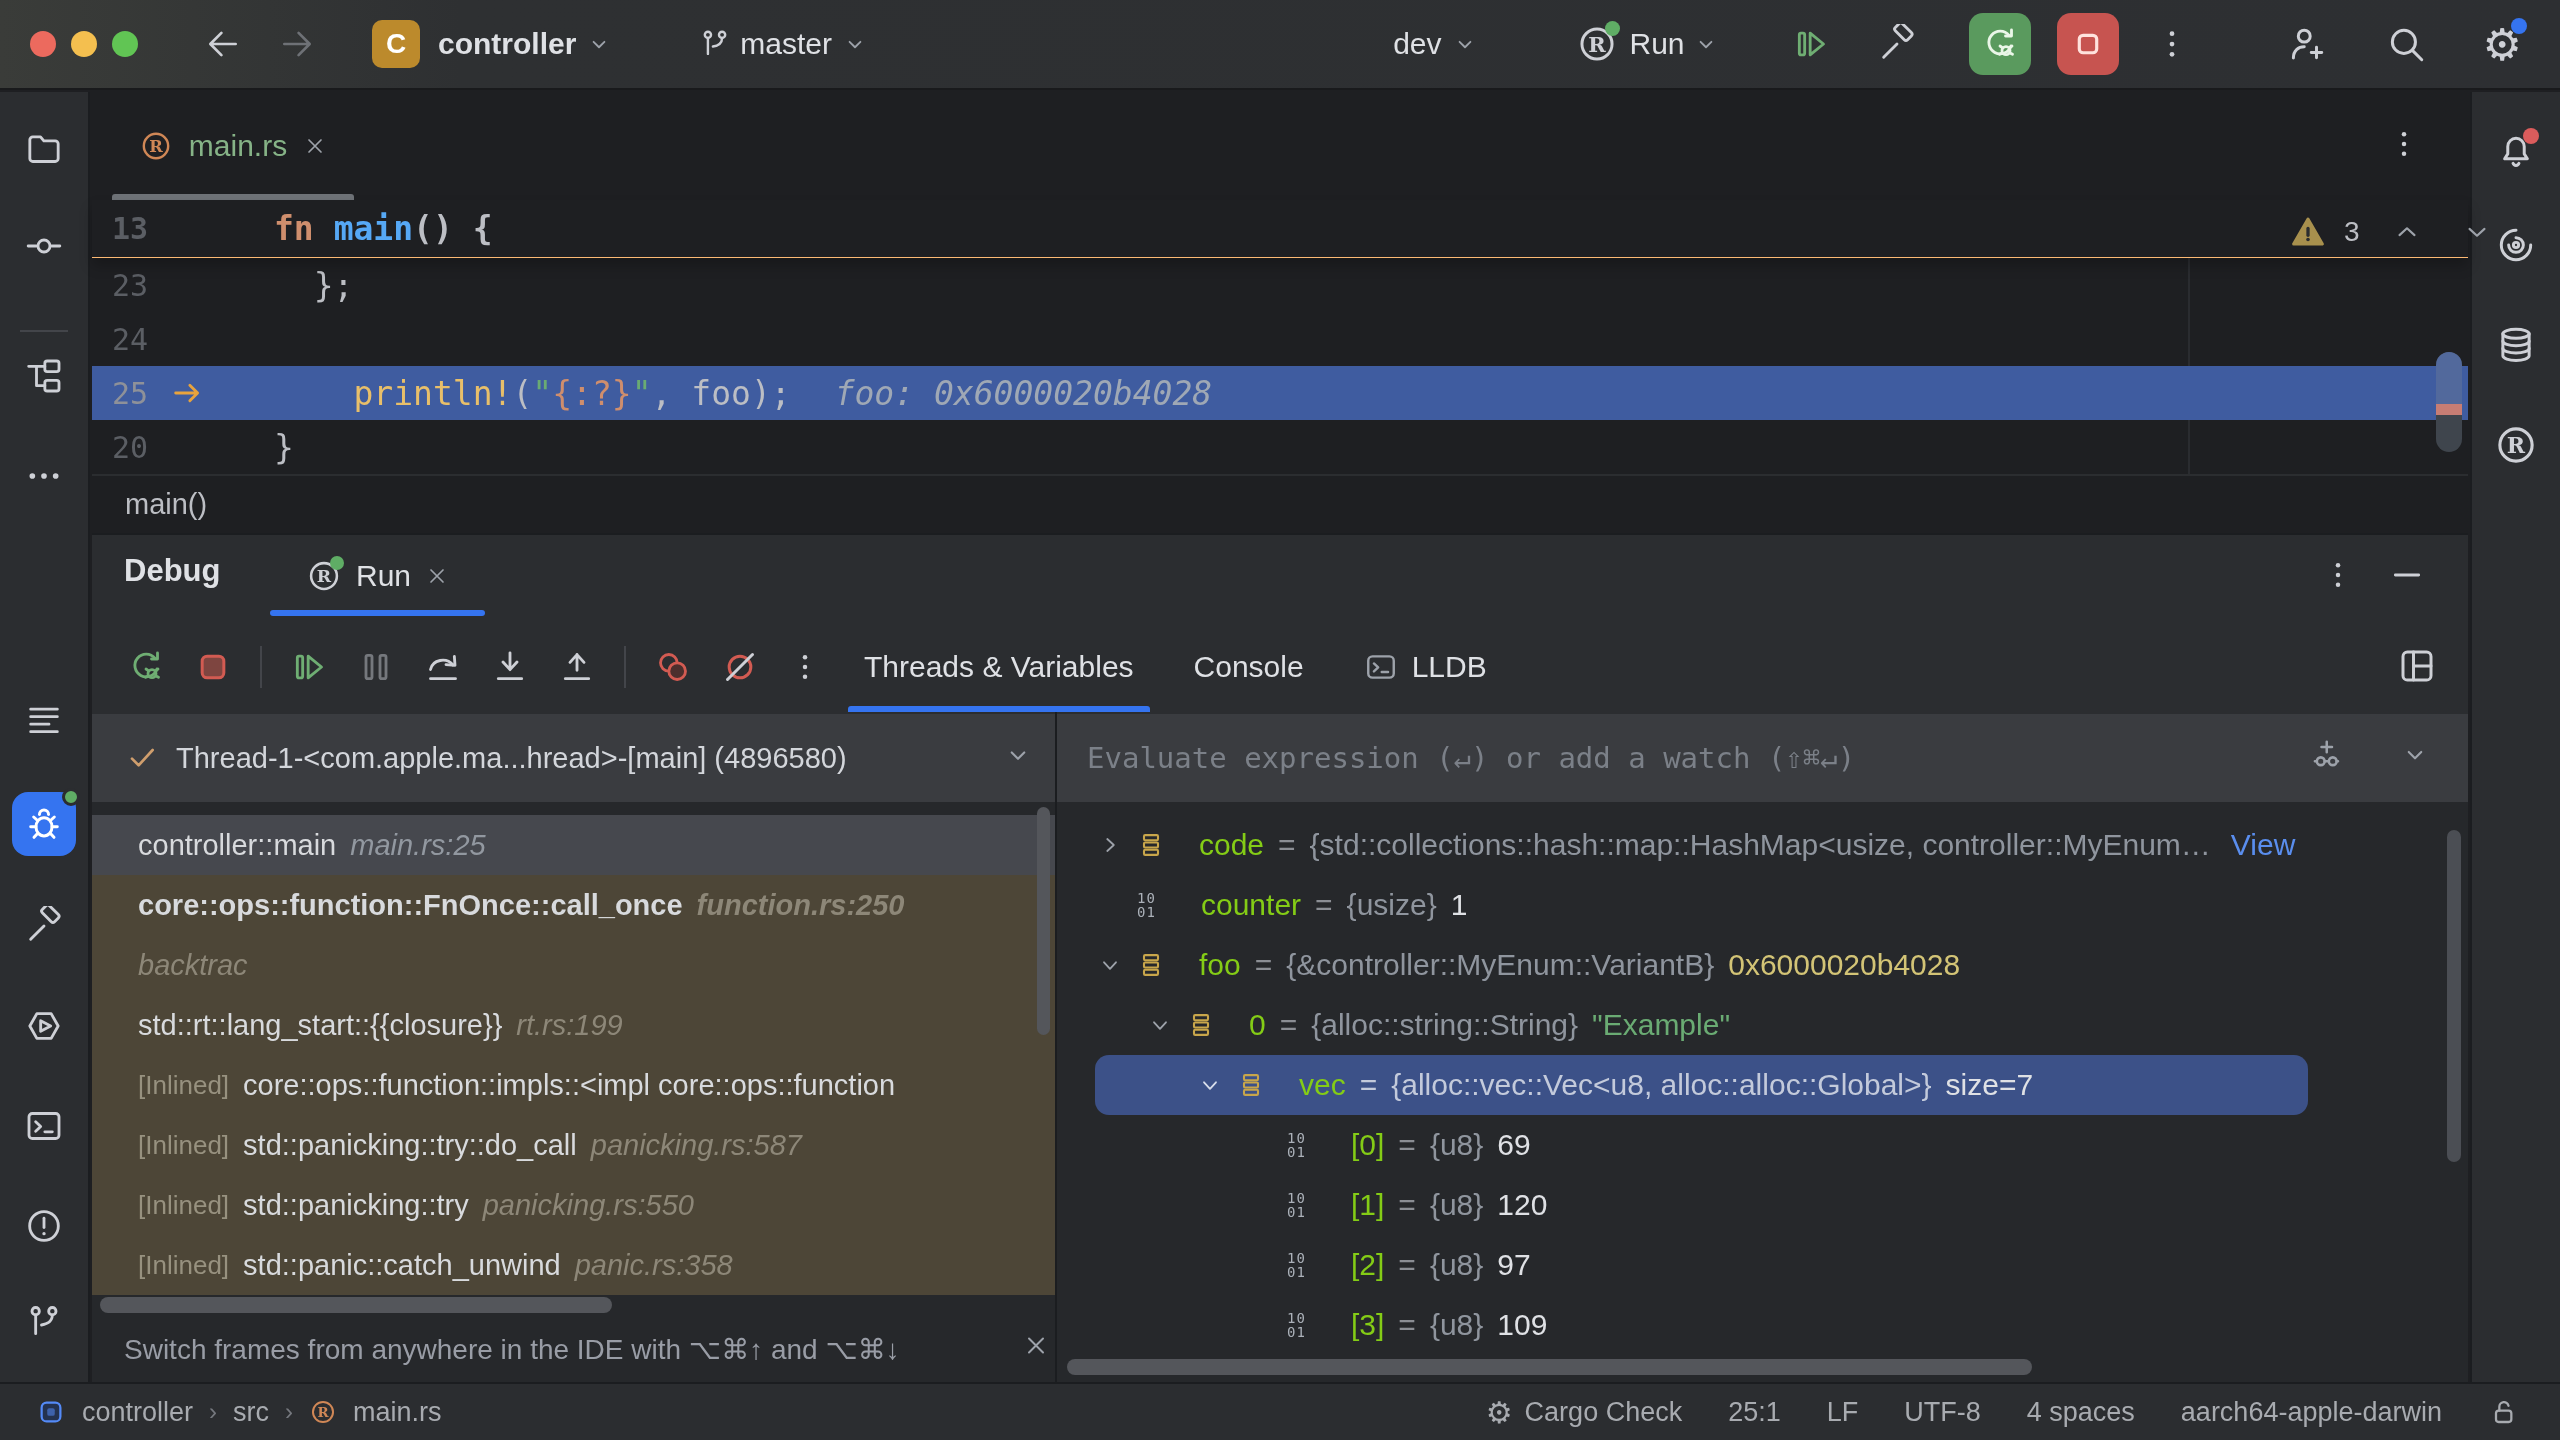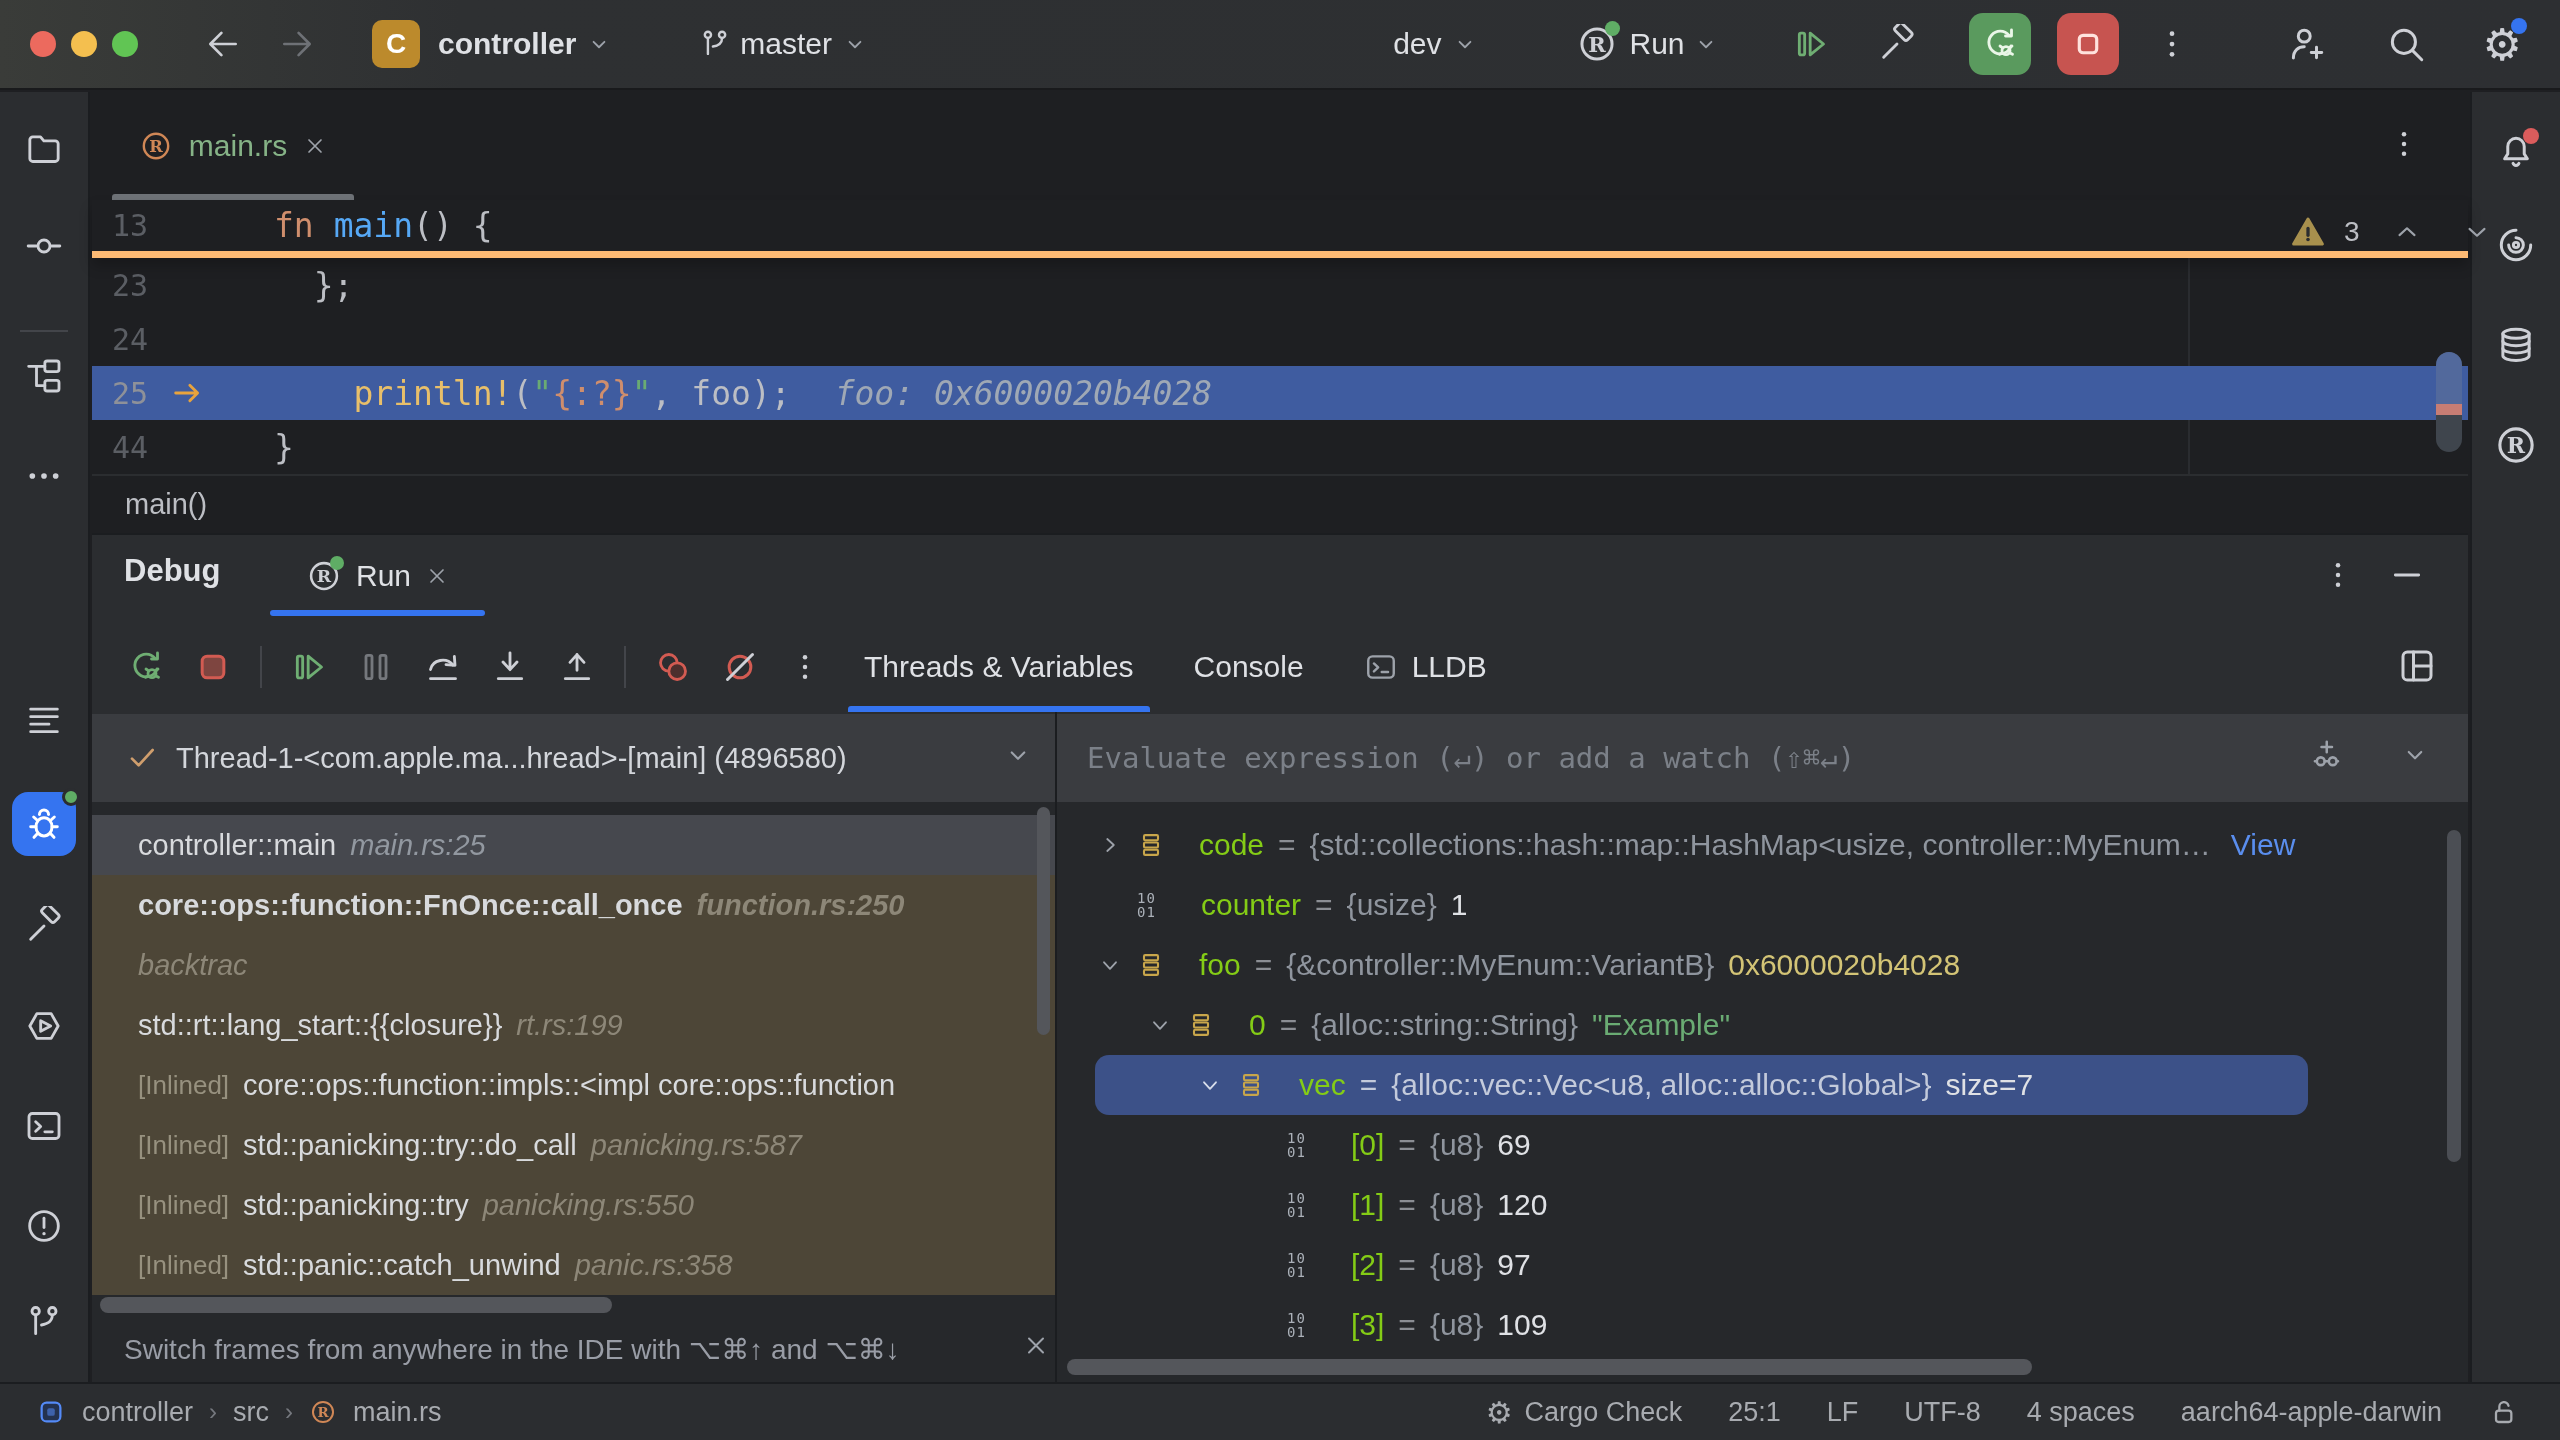--- a/index.html
+++ b/index.html
@@ -48,22 +48,22 @@
   .tab-kebab { position:absolute; right:46px; top:50%; transform:translateY(-50%); }
 
   
   .editor { position:absolute; left:92px; right:92px; top:200px; height:274px; background:#1e1f22; }
   .guide { position:absolute; left:2096px; top:0; bottom:0; width:2px; background:#2a2c30; }
   .crow { position:absolute; left:0; right:0; height:54px; display:flex; align-items:center;
     font-family:"DejaVu Sans Mono","Liberation Mono",monospace; font-size:33px; white-space:pre; }
   .crow .lnum { width:70px; padding-left:20px; color:#5b5e64; font-size:30px; flex:none; }
   .crow .gmark { width:92px; flex:none; display:flex; align-items:center; padding-left:8px; }
   .crow .ctext { padding-left:20px; color:#bcbec4; }
-  .sticky { top:0; height:58px; border-bottom:7px solid #fdba74; background:#1e1f22; z-index:3;
-    box-shadow:0 8px 12px rgba(0,0,0,.22); }
+  .sticky { top:0; height:58px; border-bottom:1px solid #fdba74; background:#1e1f22; z-index:3;
+    box-shadow:0 8px 12px rgba(0,0,0,.22);font-weight:bold; }
   .r23 { top:58px; } .r24 { top:112px; } .r25 { top:166px; background:#3f5ca0; } .r26 { top:220px; }
   .kw { color:#cf8e6d; } .fname { color:#56a8f5; } .mac { color:#e8bf6a; } .str { color:#6aab73; }
   .fmt { color:#cf8e6d; }
   .inlhint { color:#9fa8b5; font-style:italic; margin-left:44px; }
   .fnrow { position:absolute; left:92px; right:92px; top:474px; height:59px; background:#1e1f22;
     border-top:2px solid #2b2d30; display:flex; align-items:center; padding-left:33px;
     font-size:29px; color:#bcbec4; }
 
   
   .inspect { position:absolute; top:214px; left:2290px; display:flex; align-items:center; gap:18px; z-index:4;}
@@ -412,21 +412,21 @@
     </div>
     <div class="crow r25">
       <span class="lnum" style="color:#8e9199">25</span>
       <span class="gmark">
         <svg class="ic" width="34" height="34" viewBox="0 0 24 24" style="stroke:#e8a33d;stroke-width:2">
             <path d="M4 12h15M14 6.5L19.5 12 14 17.5"></path>
           </svg></span>
       <span class="ctext"><span>    </span><span class="mac">println!</span><span>(</span><span class="str">"</span><span class="fmt">{:?}</span><span class="str">"</span><span>, foo);</span><span class="inlhint">foo: 0x6000020b4028</span></span>
     </div>
     <div class="crow r26">
-      <span class="lnum">44</span>
+      <span class="lnum">20</span>
       <span class="gmark"></span>
       <span class="ctext">}</span>
     </div>
   </div>
 
   <div class="fnrow">
     <span>main()</span>
   </div>
 
   <div class="inspect">

